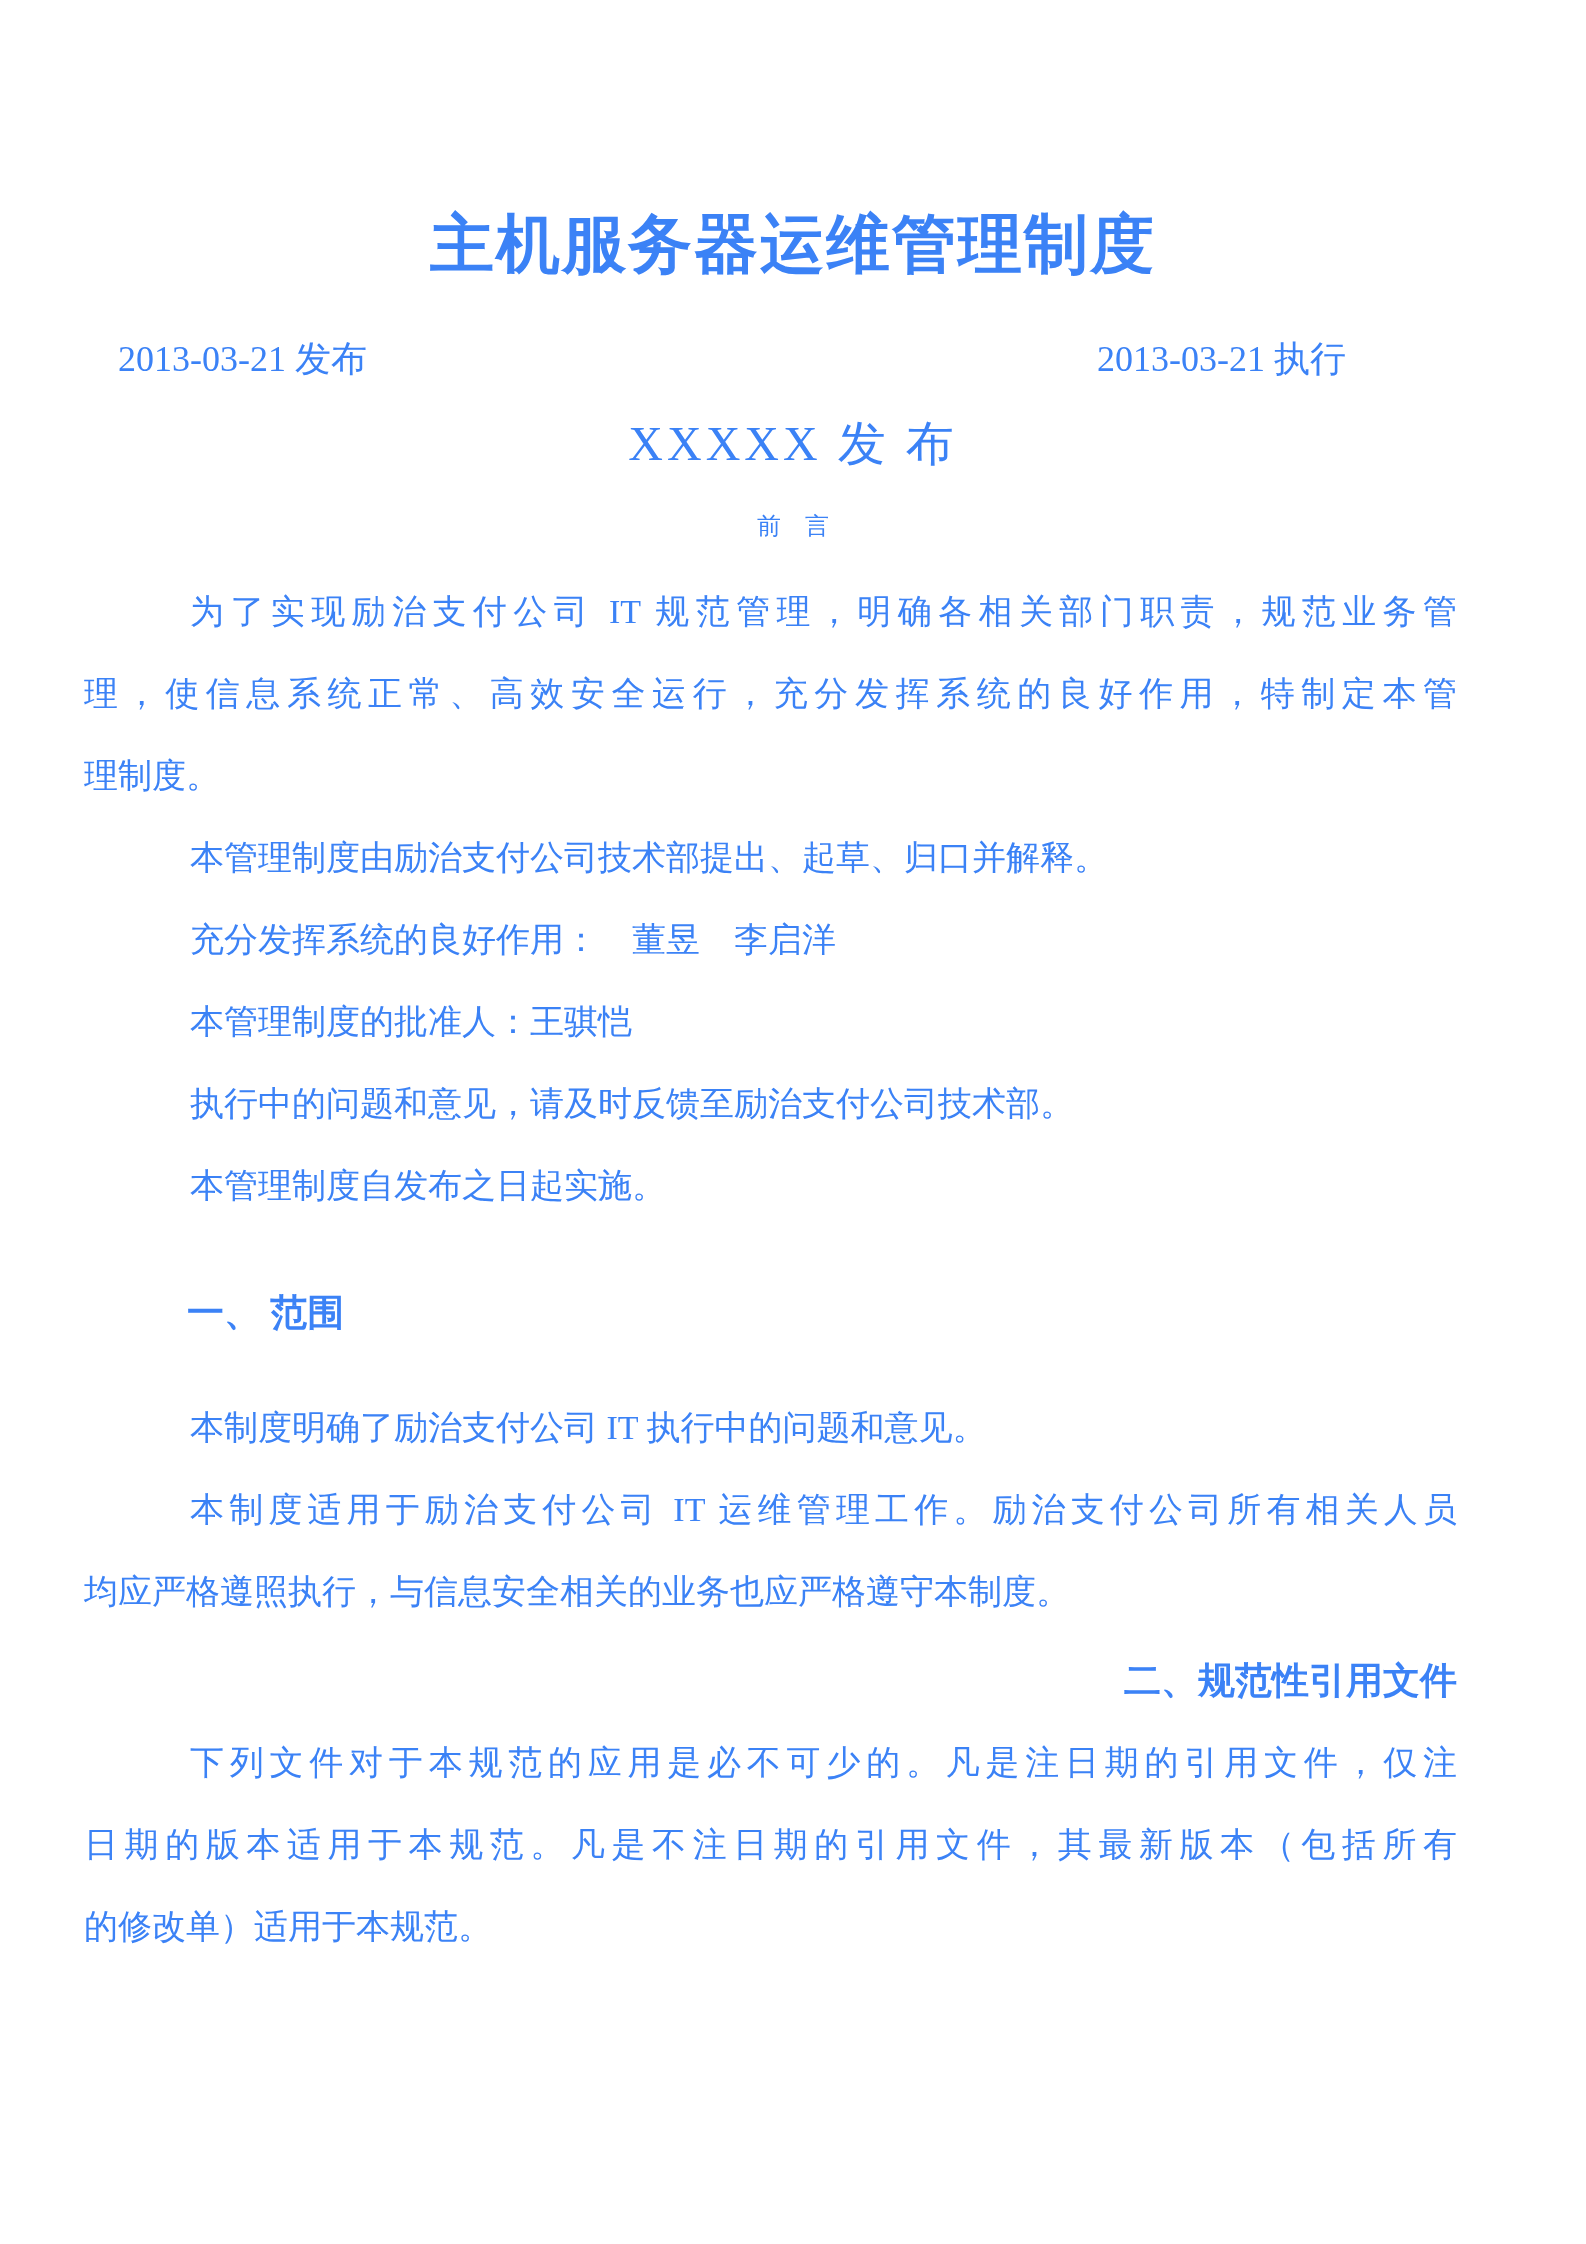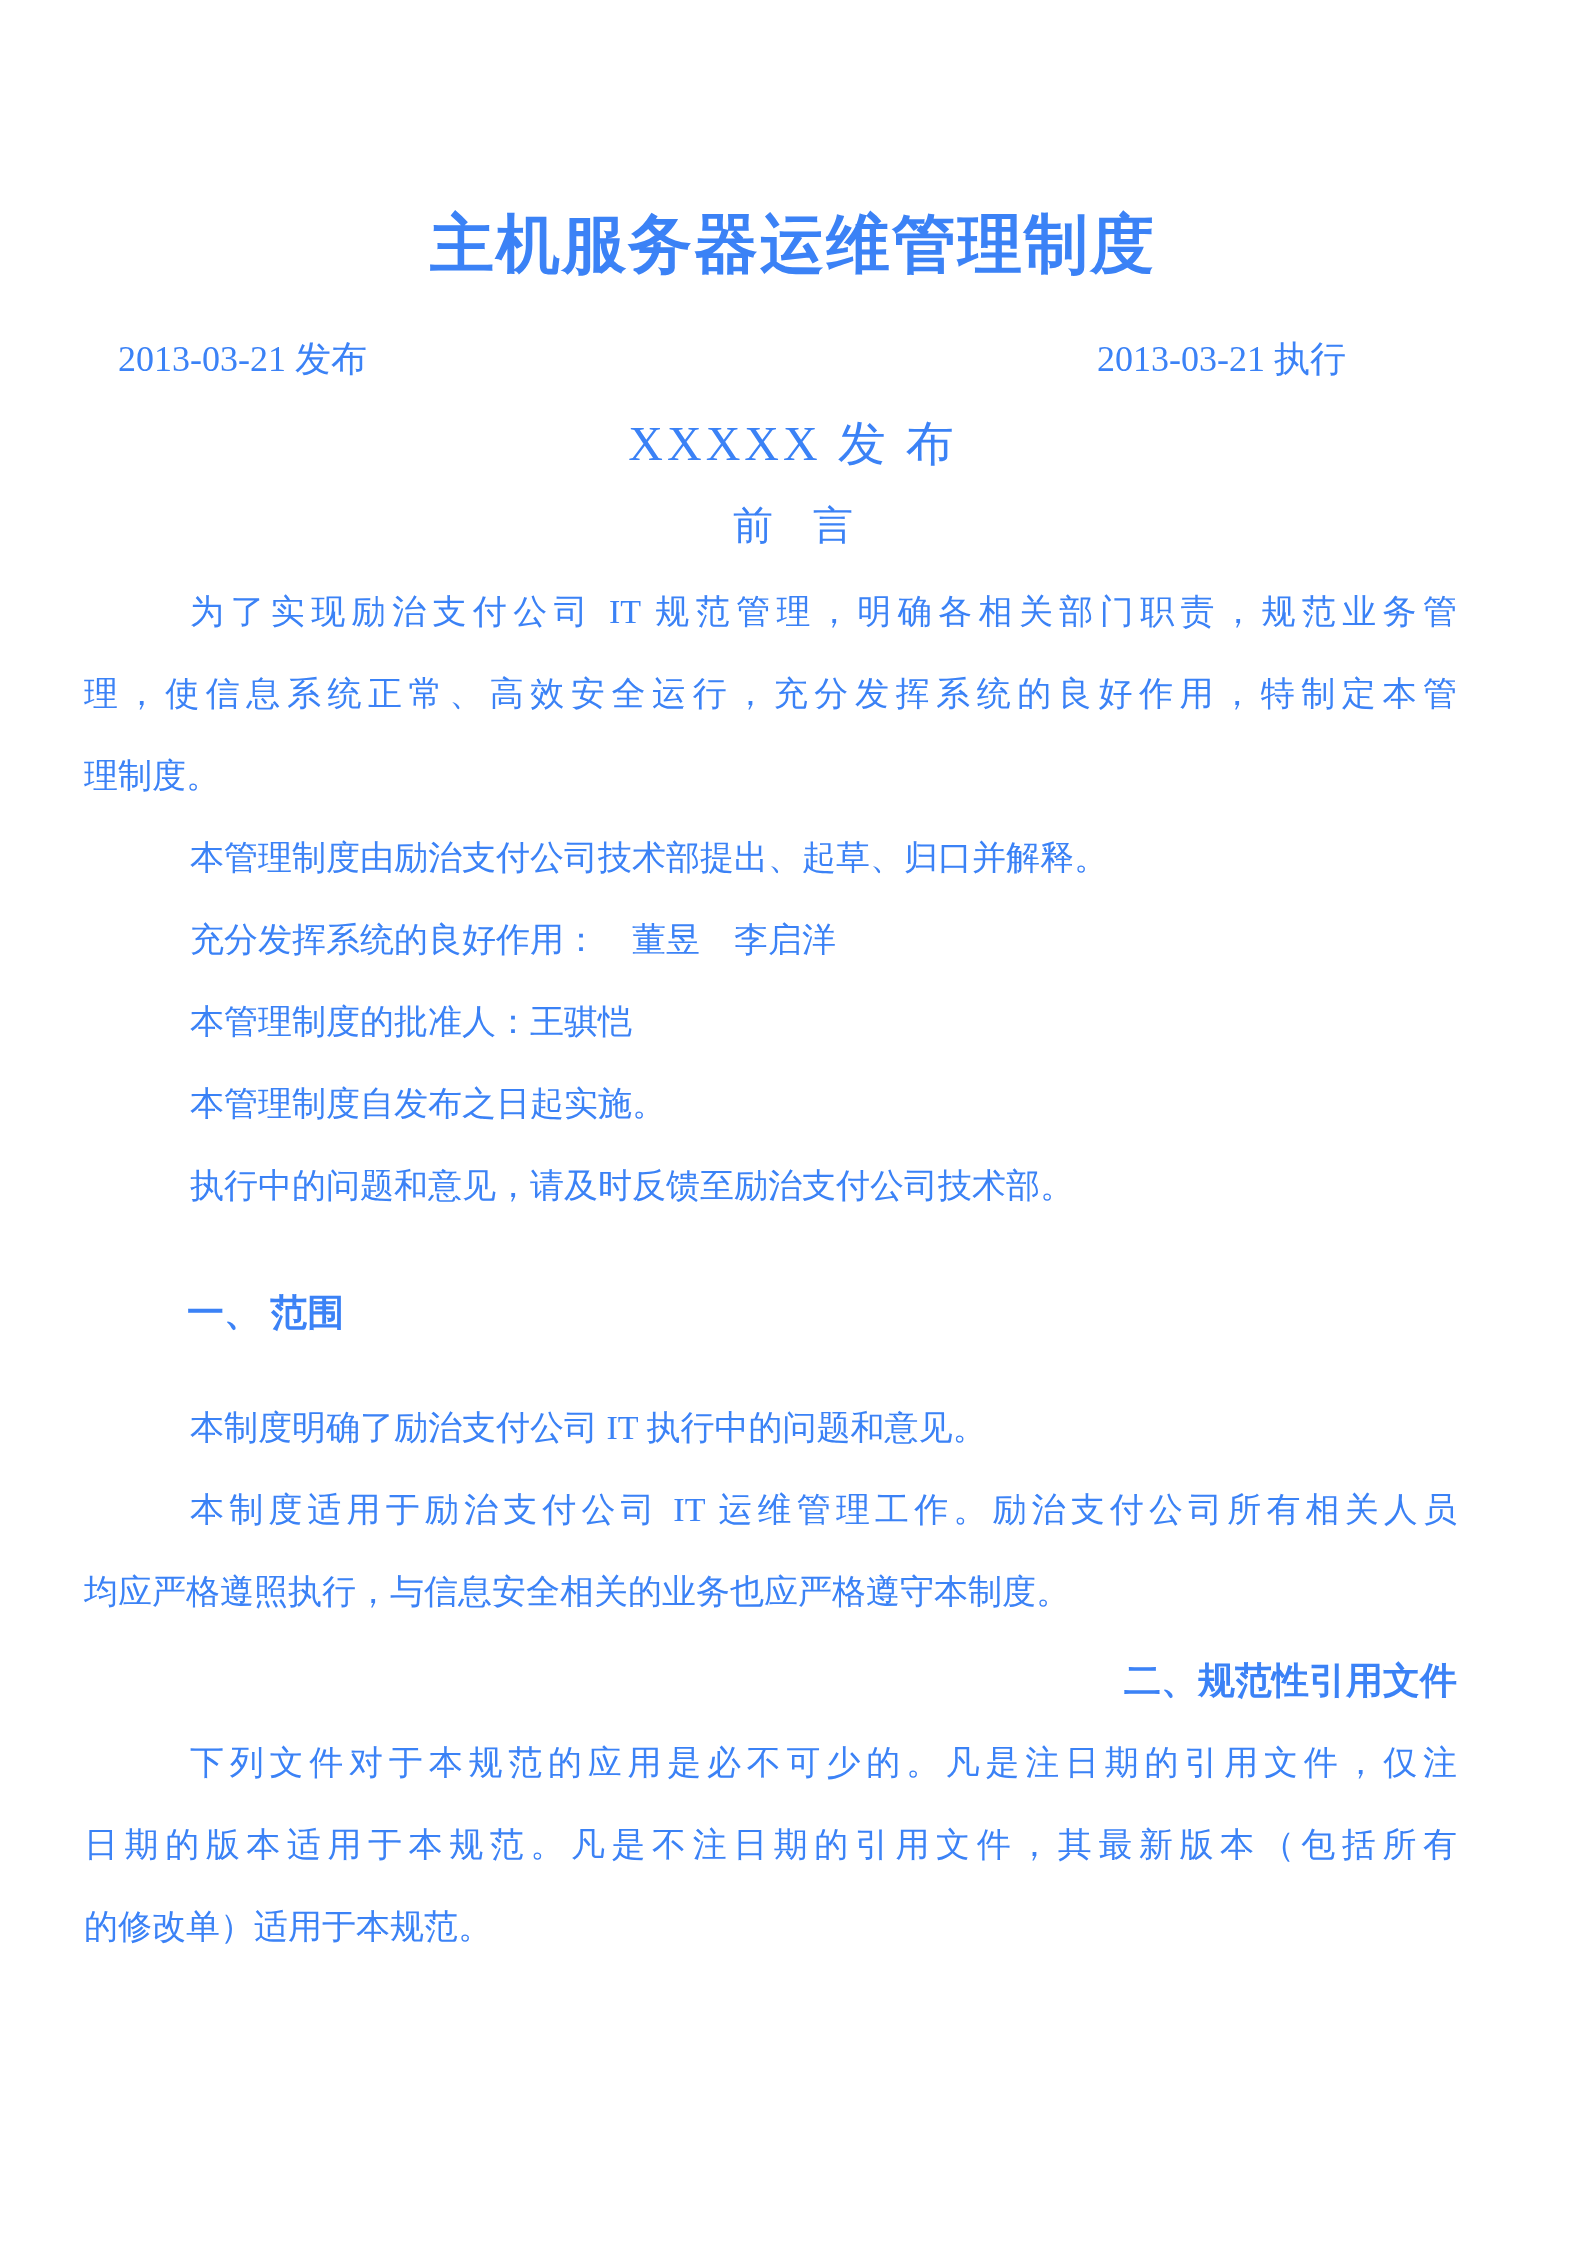--- a/index.html
+++ b/index.html
@@ -46,21 +46,21 @@
     text-align: center;
     font-size: 48px;
     letter-spacing: 4px;
     white-space: nowrap;
   }
   .preface-heading {
     margin-top: 38px;
     height: 44px;
     line-height: 44px;
     text-align: center;
-    font-size: 40px;
+    font-size: 24px;
     white-space: nowrap;
   }
   .body {
     margin-top: 23px;
     box-sizing: border-box;
     padding-left: 84px;
     width: 1457px;
   }
   .line {
     height: 82px;
@@ -105,22 +105,22 @@
   <div class="preface-heading">前　言</div>
 
   <div class="body">
 
     <div class="line ind fill">为了实现励治支付公司 IT 规范管理，明确各相关部门职责，规范业务管</div>
     <div class="line fill">理，使信息系统正常、高效安全运行，充分发挥系统的良好作用，特制定本管</div>
     <div class="line">理制度。</div>
     <div class="line ind">本管理制度由励治支付公司技术部提出、起草、归口并解释。</div>
     <div class="line ind">充分发挥系统的良好作用：　董昱　李启洋</div>
     <div class="line ind">本管理制度的批准人：王骐恺</div>
+    <div class="line ind">执行中的问题和意见，请及时反馈至励治支付公司技术部。</div>
     <div class="line ind">本管理制度自发布之日起实施。</div>
-    <div class="line ind">执行中的问题和意见，请及时反馈至励治支付公司技术部。</div>
 
     <div class="sec-heading h1">一、 范围</div>
 
     <div class="line ind sec1-first">本制度明确了励治支付公司 IT 执行中的问题和意见。</div>
     <div class="line ind fill">本制度适用于励治支付公司 IT 运维管理工作。励治支付公司所有相关人员</div>
     <div class="line">均应严格遵照执行，与信息安全相关的业务也应严格遵守本制度。</div>
 
     <div class="sec-heading h2">二、规范性引用文件</div>
 
     <div class="line ind fill">下列文件对于本规范的应用是必不可少的。凡是注日期的引用文件，仅注</div>

